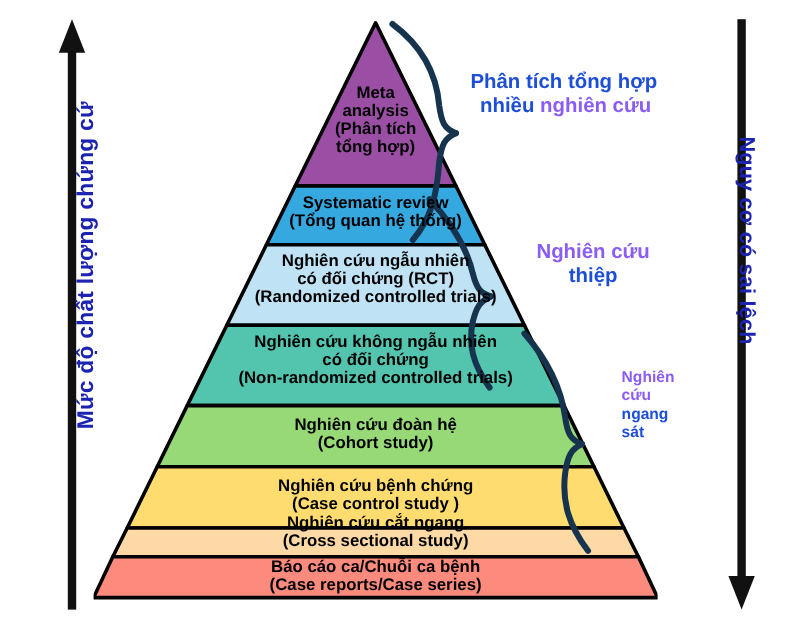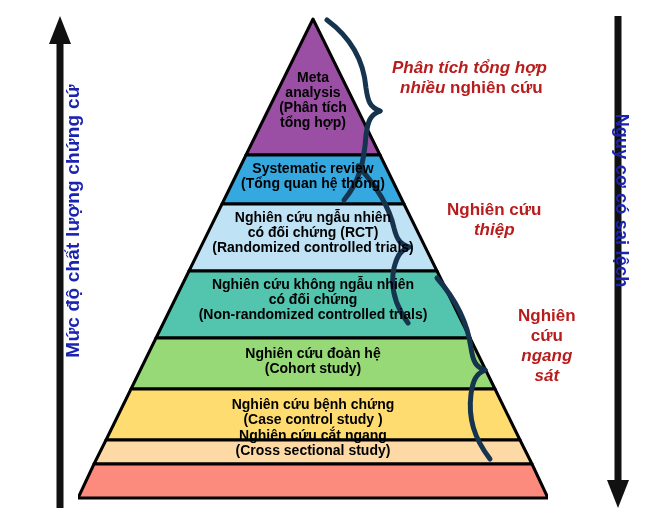--- a/index.html
+++ b/index.html
@@ -64,42 +64,42 @@
     transform: rotate(90deg);
     font-size: 18px;
   }
 
   
   .annot {
     position: absolute;
     font-weight: bold;
     line-height: 1.18;
   }
-  .annot .nav { color: #b91c1c; font-style: italic; }
-  .annot .teal { color: #b91c1c; }
+  .annot .nav { color: #1d4ed8; }
+  .annot .teal { color: #8b5cf6; }
 
   #annot-meta {
     left: 392px;
     top: 58px;
     font-size: 17px;
     text-align: left;
   }
   #annot-meta .l2 { padding-left: 8px; }
 
   #annot-intervention {
     left: 447px;
     top: 200px;
     font-size: 17px;
     text-align: center;
   }
   #annot-observational {
     left: 518px;
     top: 306px;
-    font-size: 17px;
-    text-align: center;
+    font-size: 13px;
+    text-align: left;
   }
 </style>
 </head>
 <body>
 
 <div id="root">
 
   <div class="axis" style="left:40px; top:14px; width:40px; height:496px;">
     <svg width="40" height="496">
       <polygon points="20,2 31,30 9,30" fill="#111111"></polygon>
@@ -161,20 +161,22 @@
 
     <div class="tier-label" style="top:383px; font-size:14px;">Nghiên cứu bệnh chứng
 (Case control study )</div>
 
     <div class="tier-label" style="top:332px; font-size:14px;">Nghiên cứu đoàn hệ
 (Cohort study)</div>
 
     <div class="tier-label" style="top:414px; font-size:14px;">Nghiên cứu cắt ngang
 (Cross sectional study)</div>
 
+    <div class="tier-label" style="top:451px; font-size:14px;">Báo cáo ca/Chuỗi ca bệnh
+(Case reports/Case series)</div>
   </div>
 
   <div class="annot" id="annot-meta">
     <div class="l1"><span class="nav">Phân tích tổng hợp</span></div>
     <div class="l2"><span class="nav">nhiều </span><span class="teal">nghiên cứu</span></div>
   </div>
 
   <div class="annot" id="annot-intervention">
     <div><span class="teal">Nghiên cứu</span></div>
     <div><span class="nav">thiệp</span></div>

